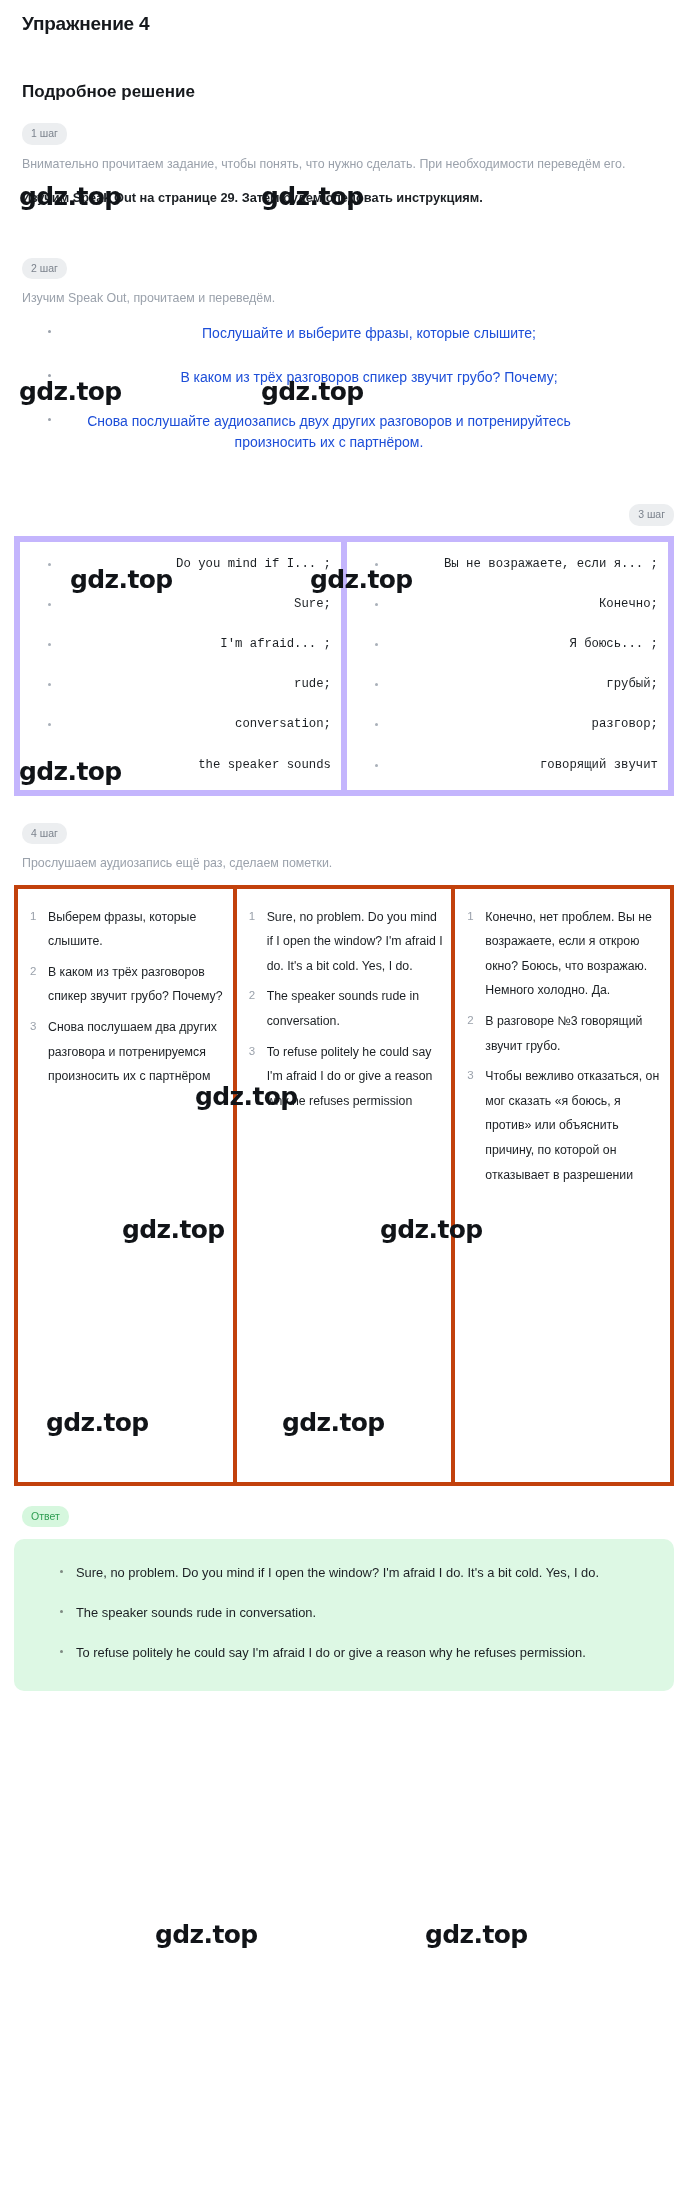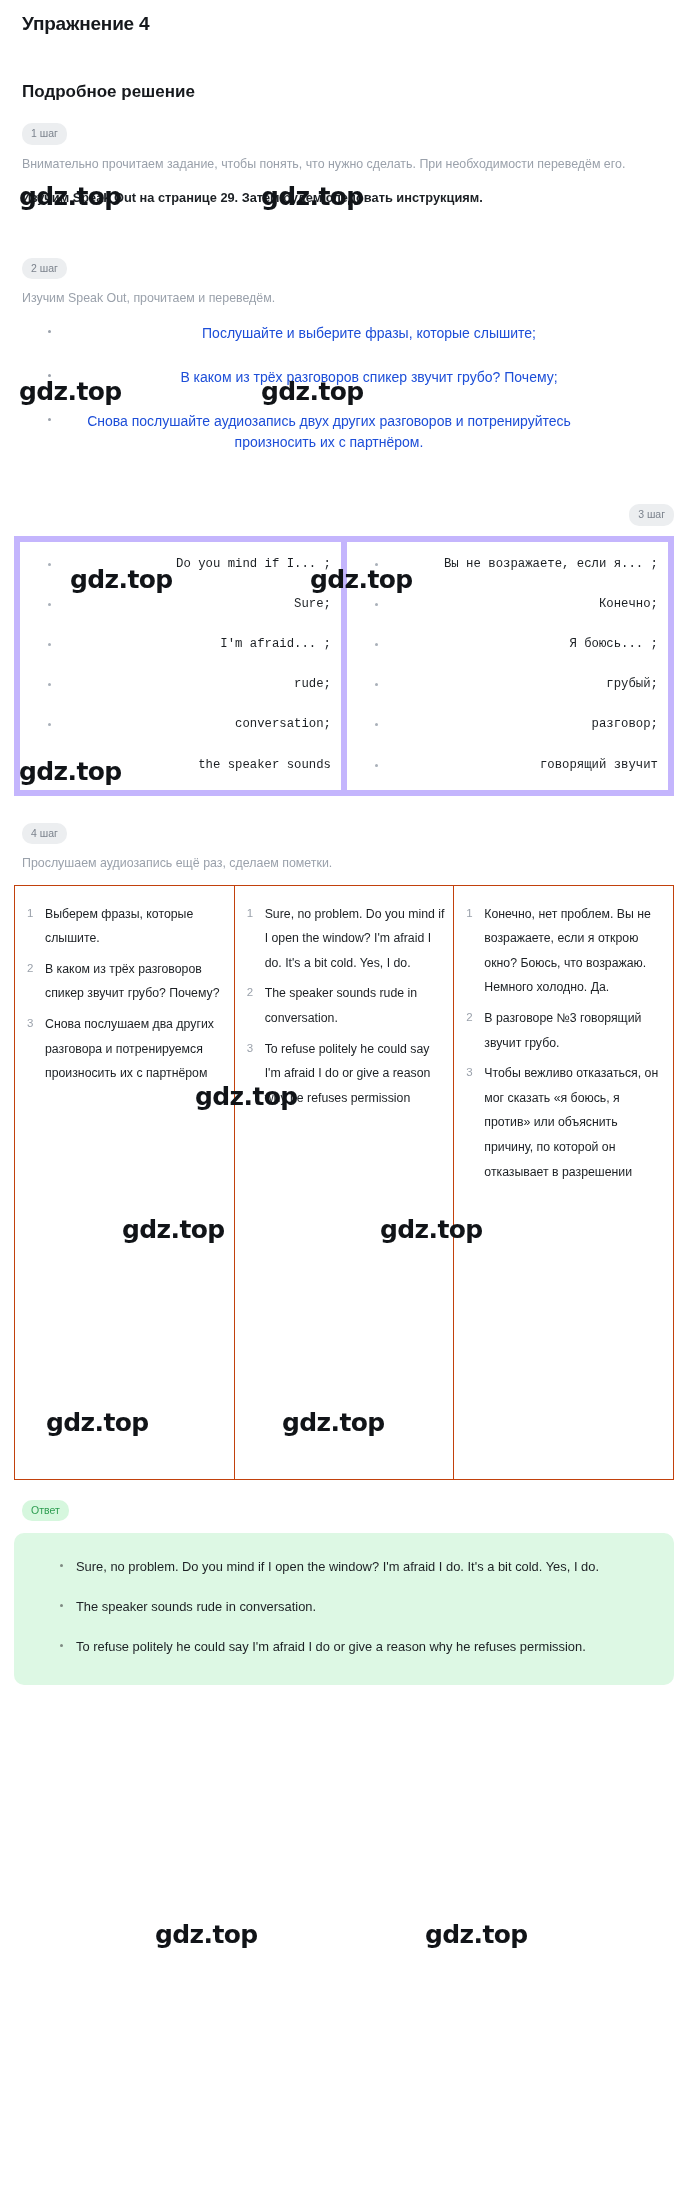--- a/index.html
+++ b/index.html
@@ -137,21 +137,21 @@
   }
 
   
   .tbl3 {
     width: 100%;
     border-collapse: collapse;
     margin-top: 10px;
     table-layout: fixed;
   }
   .tbl3 td {
-    border: 1px solid #c2410c;
+    border: 4px solid #c2410c;
     vertical-align: top;
     padding: 16px 8px 12px 8px;
   }
   .tbl3 ol {
     list-style: none;
     counter-reset: li;
     margin: 0;
     padding: 0;
   }
   .tbl3 ol > li {

